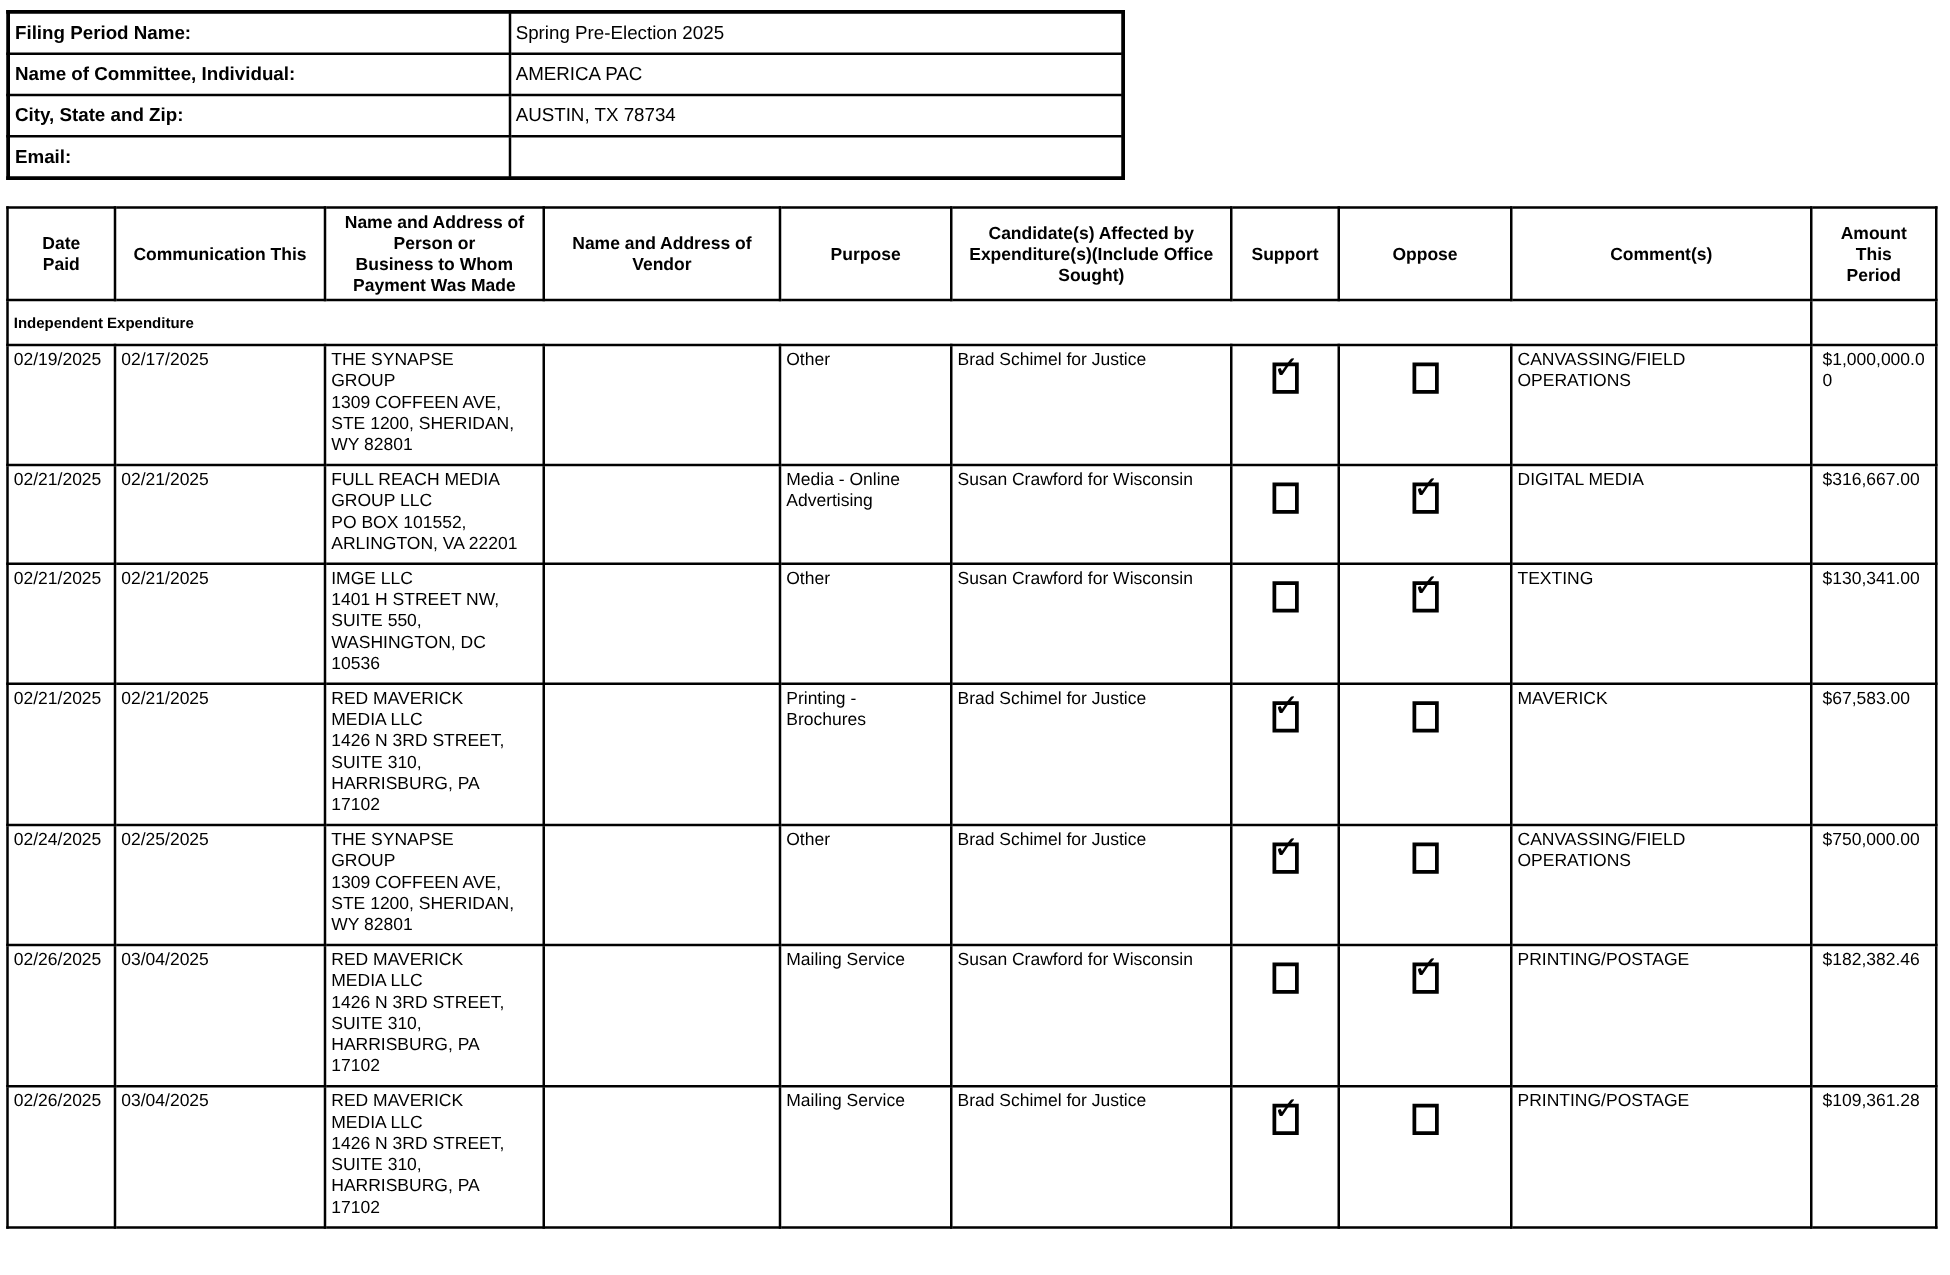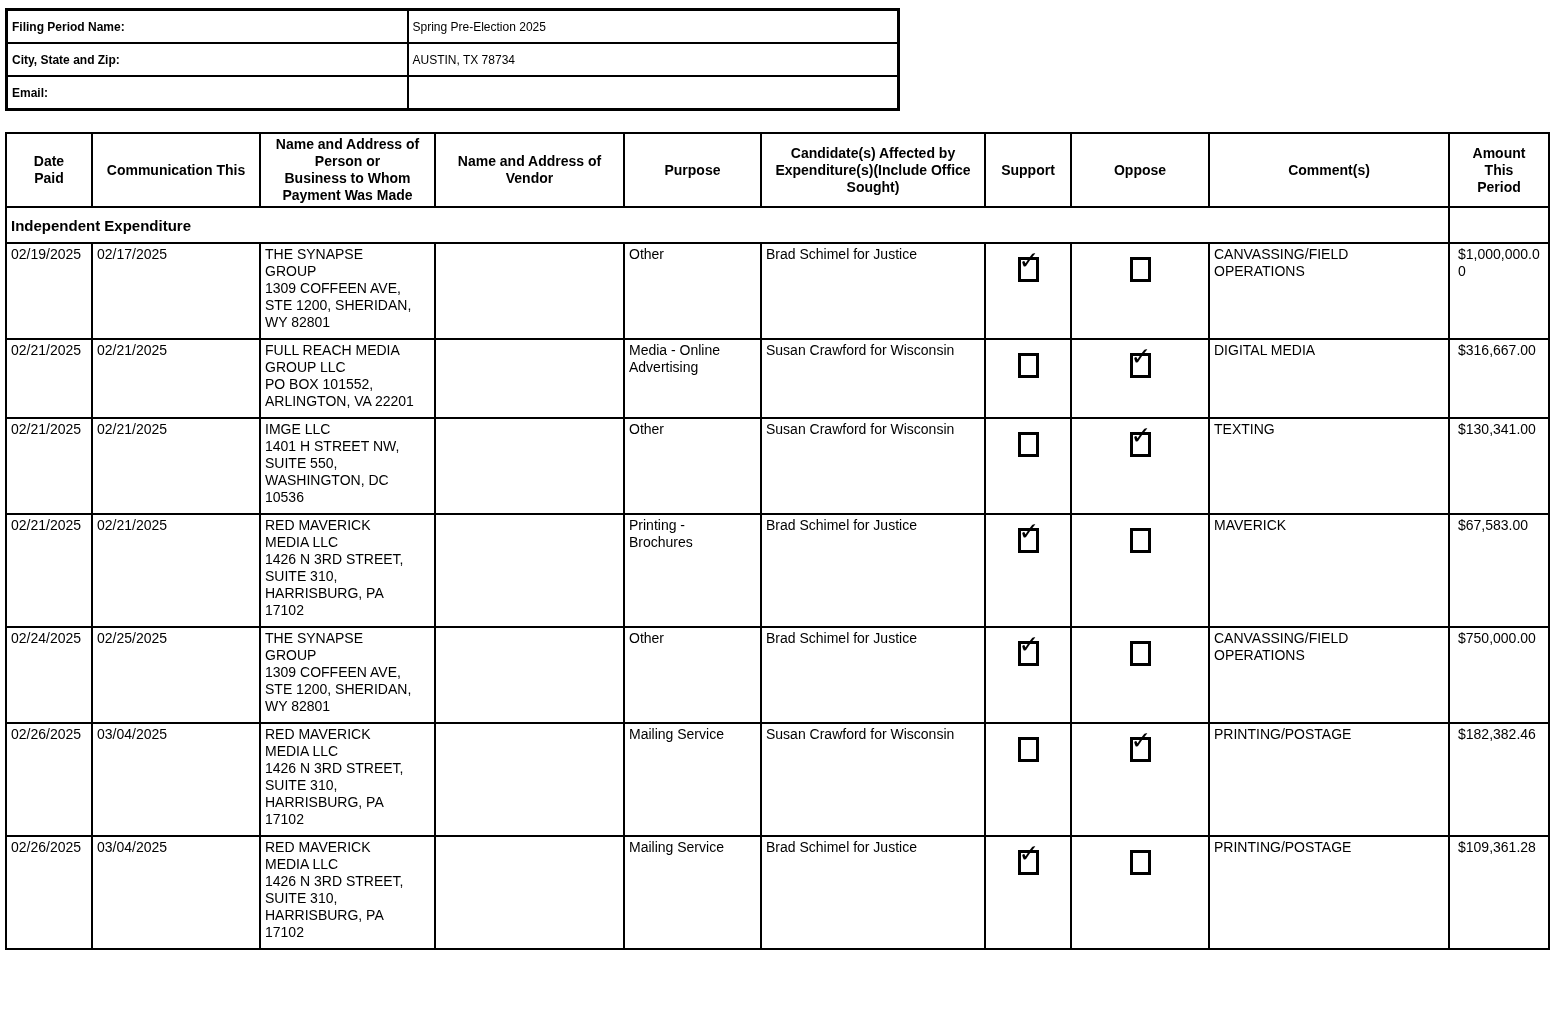--- a/index.html
+++ b/index.html
@@ -21,21 +21,21 @@
   
   table.info {
     border-collapse: collapse;
     table-layout: fixed;
     width: 892px;
     border: 3px solid #000;
   }
   table.info td {
     border: 2px solid #000;
     height: 31px;
-    font-size: 12px;
+    font-size: 15px;
     padding: 0 4px;
     vertical-align: middle;
     overflow: hidden;
   }
   table.info td.label { font-weight: bold; }
   table.info td.value { font-weight: normal; }
 
   
   table.exp {
     border-collapse: collapse;
@@ -53,21 +53,21 @@
     font-weight: bold;
     line-height: 17px;
     text-align: center;
     vertical-align: middle;
     white-space: pre-line;
     padding: 2px 4px;
     height: 69px;
     box-sizing: border-box;
   }
   table.exp td.section {
-    font-size: 15px;
+    font-size: 12px;
     font-weight: bold;
     vertical-align: middle;
     padding: 2px 4px;
     height: 30px;
   }
   table.exp td.data {
     font-size: 14px;
     line-height: 17px;
     vertical-align: top;
     white-space: pre-line;
@@ -110,20 +110,24 @@
 
   <table class="info">
     <colgroup>
         <col style="width:401px">
         <col style="width:491px">
       </colgroup>
     <tbody>
         <tr>
       <td class="label">Filing Period Name:</td>
       <td class="value">Spring Pre-Election 2025</td>
+    </tr>
+    <tr>
+      <td class="label">Name of Committee, Individual:</td>
+      <td class="value">AMERICA PAC</td>
     </tr>
     <tr>
       <td class="label">City, State and Zip:</td>
       <td class="value">AUSTIN, TX 78734</td>
     </tr>
     <tr>
       <td class="label">Email:</td>
       <td class="value"></td>
     </tr>
   </tbody>

